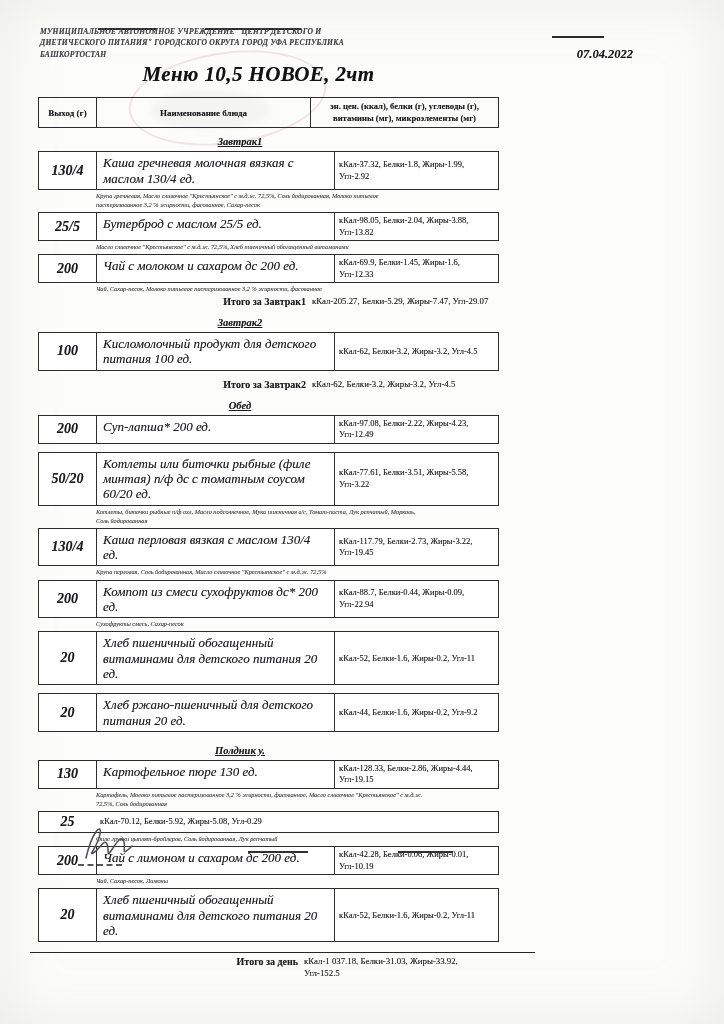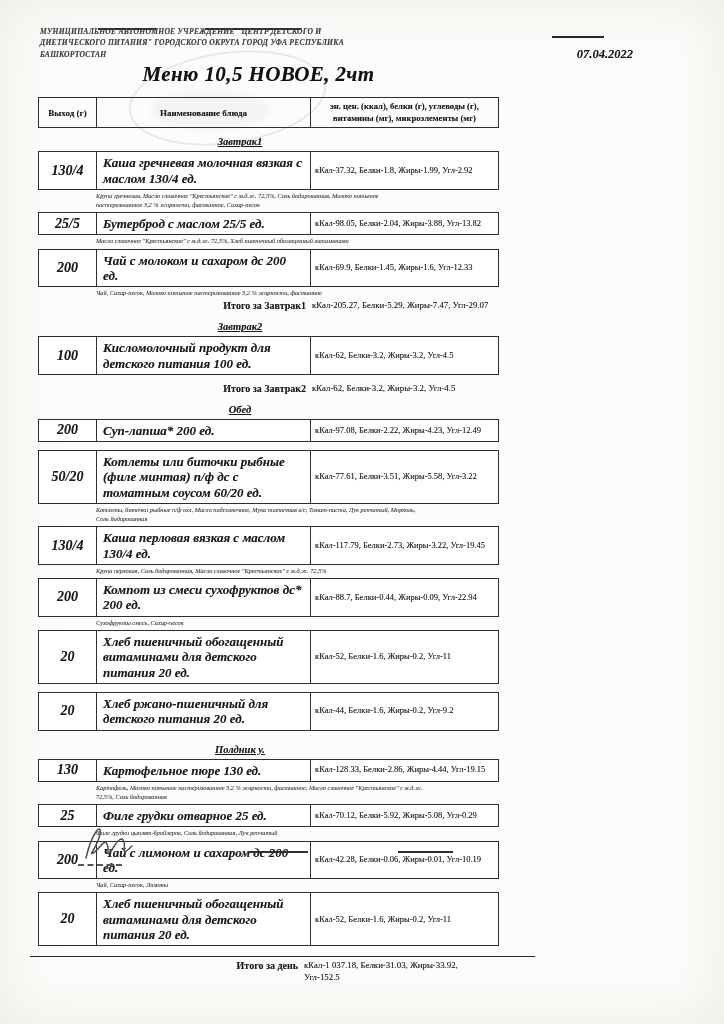--- a/index.html
+++ b/index.html
@@ -44,22 +44,22 @@
   .hc.c2{width:215px;font-size:9px;border-left:1.4px solid #2c2c31;border-right:1.4px solid #2c2c31;}
   .hc.c3{width:189px;font-size:8.6px;line-height:1.35;flex:1;}
 
   .section-head{width:404px;text-align:center;margin:3px 0 2px 0;}
   .section-head span{font-size:10.5px;font-weight:bold;font-style:italic;text-decoration:underline;}
 
   .menu-row{display:flex;border:1.4px solid #2c2c31;background:#fff;box-sizing:border-box;}
   .cell{box-sizing:border-box;}
   .cell.out{width:57px;display:flex;align-items:center;justify-content:center;
     font-size:14px;font-weight:bold;font-style:italic;padding:2px;}
-  .cell.dish{width:215px;border-left:1.4px solid #2c2c31;border-right:1.4px solid #2c2c31;
-    font-size:13px;font-weight:bold;font-style:italic;line-height:1.18;padding:3px 6px;}
+  .cell.dish{width:239px;border-left:1.4px solid #2c2c31;border-right:1.4px solid #2c2c31;
+    font-size:13px;font-weight:normal;font-style:italic;line-height:1.18;padding:3px 6px;}
   .cell.vals{flex:1;display:flex;align-items:center;
     font-size:8.5px;line-height:1.35;padding:2px 4px;color:#222226;}
   .ingredients{
     margin:1px 0 3px 58px;width:330px;
     font-size:6.3px;font-style:italic;line-height:1.45;color:#4a4a50;
   }
   .row-gap{height:4px;}
 
   .total-line{display:flex;margin:3px 0 4px 0;}
   .total-label{width:272px;text-align:right;font-size:10px;font-weight:bold;padding-right:4px;box-sizing:border-box;}
@@ -193,21 +193,20 @@
     <div>
   <div class="menu-row">
     <div class="cell out">130</div>
     <div class="cell dish">Картофельное пюре 130 ед.</div>
     <div class="cell vals">кКал-128.33, Белки-2.86, Жиры-4.44, Угл-19.15</div>
   </div>
   <div class="ingredients">Картофель, Молоко питьевое пастеризованное 3,2 % жирности, фасованное, Масло сливочное "Крестьянское" с м.д.ж. 72,5%, Соль йодированная</div>
 
   <div class="menu-row">
     <div class="cell out">25</div>
-    <div class="cell dish">Филе грудки отварное 25 ед.</div>
     <div class="cell vals">кКал-70.12, Белки-5.92, Жиры-5.08, Угл-0.29</div>
   </div>
   <div class="ingredients">Филе грудки цыплят-бройлеров, Соль йодированная, Лук репчатый</div>
 
   <div class="menu-row">
     <div class="cell out">200</div>
     <div class="cell dish">Чай с лимоном и сахаром дс 200 ед.</div>
     <div class="cell vals">кКал-42.28, Белки-0.06, Жиры-0.01, Угл-10.19</div>
   </div>
   <div class="ingredients">Чай, Сахар-песок, Лимоны</div>

